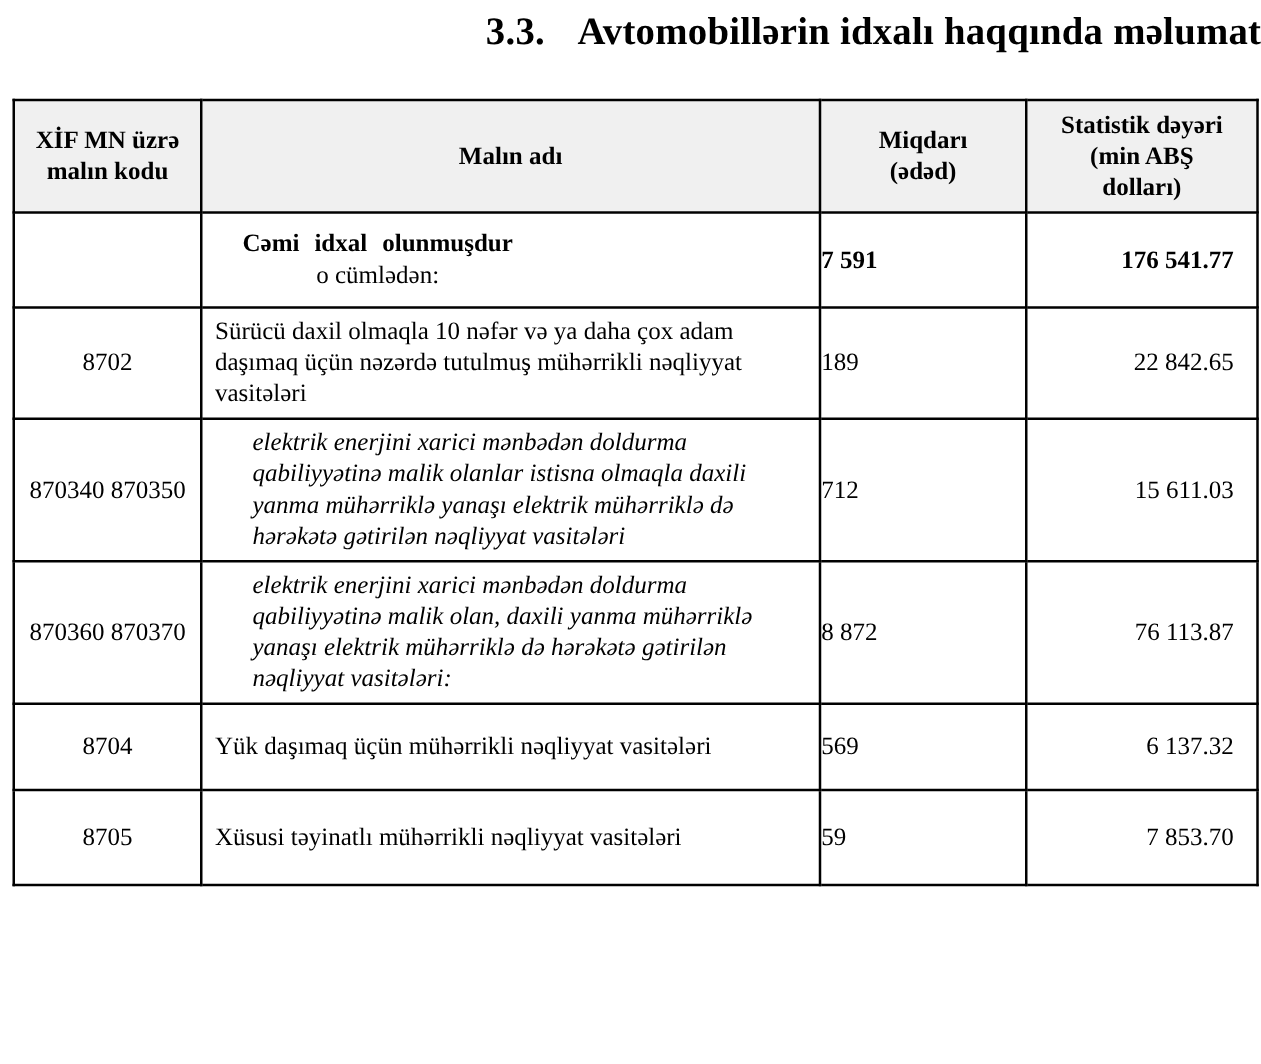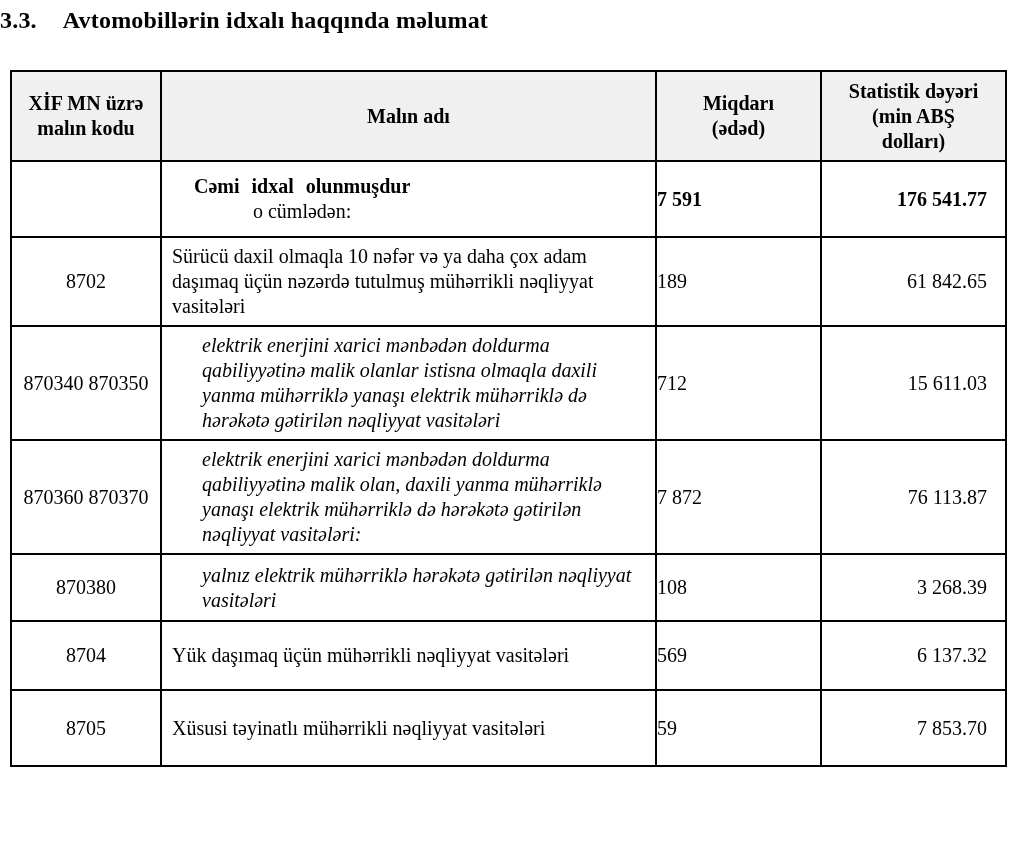--- a/index.html
+++ b/index.html
@@ -6,23 +6,23 @@
   html, body {
     width: 1009px;
     background: #ffffff;
     color: #000000;
     font-family: "Liberation Serif", "DejaVu Serif", serif;
   }
   body { height: 851px; overflow: hidden; }
 
   
   .doc-title {
-    text-align: left;
+    text-align: right;
     padding-top: 7px;
-    font-size: 24px;
+    font-size: 31px;
     font-weight: bold;
     letter-spacing: 0.2px;
   }
   .doc-title .title-num { margin-right: 26px; }
 
   
   table.imports {
     border-collapse: collapse;
     table-layout: fixed;
     width: 995px;
@@ -131,45 +131,39 @@
         </div>
       </td>
       <td class="cell-qty bold">7 591</td>
       <td class="cell-val bold">176 541.77</td>
     </tr>
 
     <tr class="row-8702">
       <td class="cell-code">8702</td>
       <td class="cell-name">Sürücü daxil olmaqla 10 nəfər və ya daha çox adam daşımaq üçün nəzərdə tutulmuş mühərrikli nəqliyyat vasitələri</td>
       <td class="cell-qty">189</td>
-      <td class="cell-val">61 842.65</td>
+      <td class="cell-val">22 842.65</td>
     </tr>
 
 
 
     <tr class="row-870340">
       <td class="cell-code">870340 870350</td>
       <td class="cell-name detail">elektrik enerjini xarici mənbədən doldurma qabiliyyətinə malik olanlar istisna olmaqla daxili yanma mühərriklə yanaşı elektrik mühərriklə də hərəkətə gətirilən nəqliyyat vasitələri</td>
       <td class="cell-qty">712</td>
       <td class="cell-val">15 611.03</td>
     </tr>
 
     <tr class="row-870360">
       <td class="cell-code">870360 870370</td>
       <td class="cell-name detail">elektrik enerjini xarici mənbədən doldurma qabiliyyətinə malik olan, daxili yanma mühərriklə yanaşı elektrik mühərriklə də hərəkətə gətirilən nəqliyyat vasitələri:</td>
-      <td class="cell-qty">7 872</td>
+      <td class="cell-qty">8 872</td>
       <td class="cell-val">76 113.87</td>
     </tr>
 
-    <tr class="row-870380">
-      <td class="cell-code">870380</td>
-      <td class="cell-name detail">yalnız elektrik mühərriklə hərəkətə gətirilən nəqliyyat vasitələri</td>
-      <td class="cell-qty">108</td>
-      <td class="cell-val">3 268.39</td>
-    </tr>
 
     <tr class="row-8704">
       <td class="cell-code">8704</td>
       <td class="cell-name">Yük daşımaq üçün mühərrikli nəqliyyat vasitələri</td>
       <td class="cell-qty">569</td>
       <td class="cell-val">6 137.32</td>
     </tr>
 
     <tr class="row-8705">
       <td class="cell-code">8705</td>

